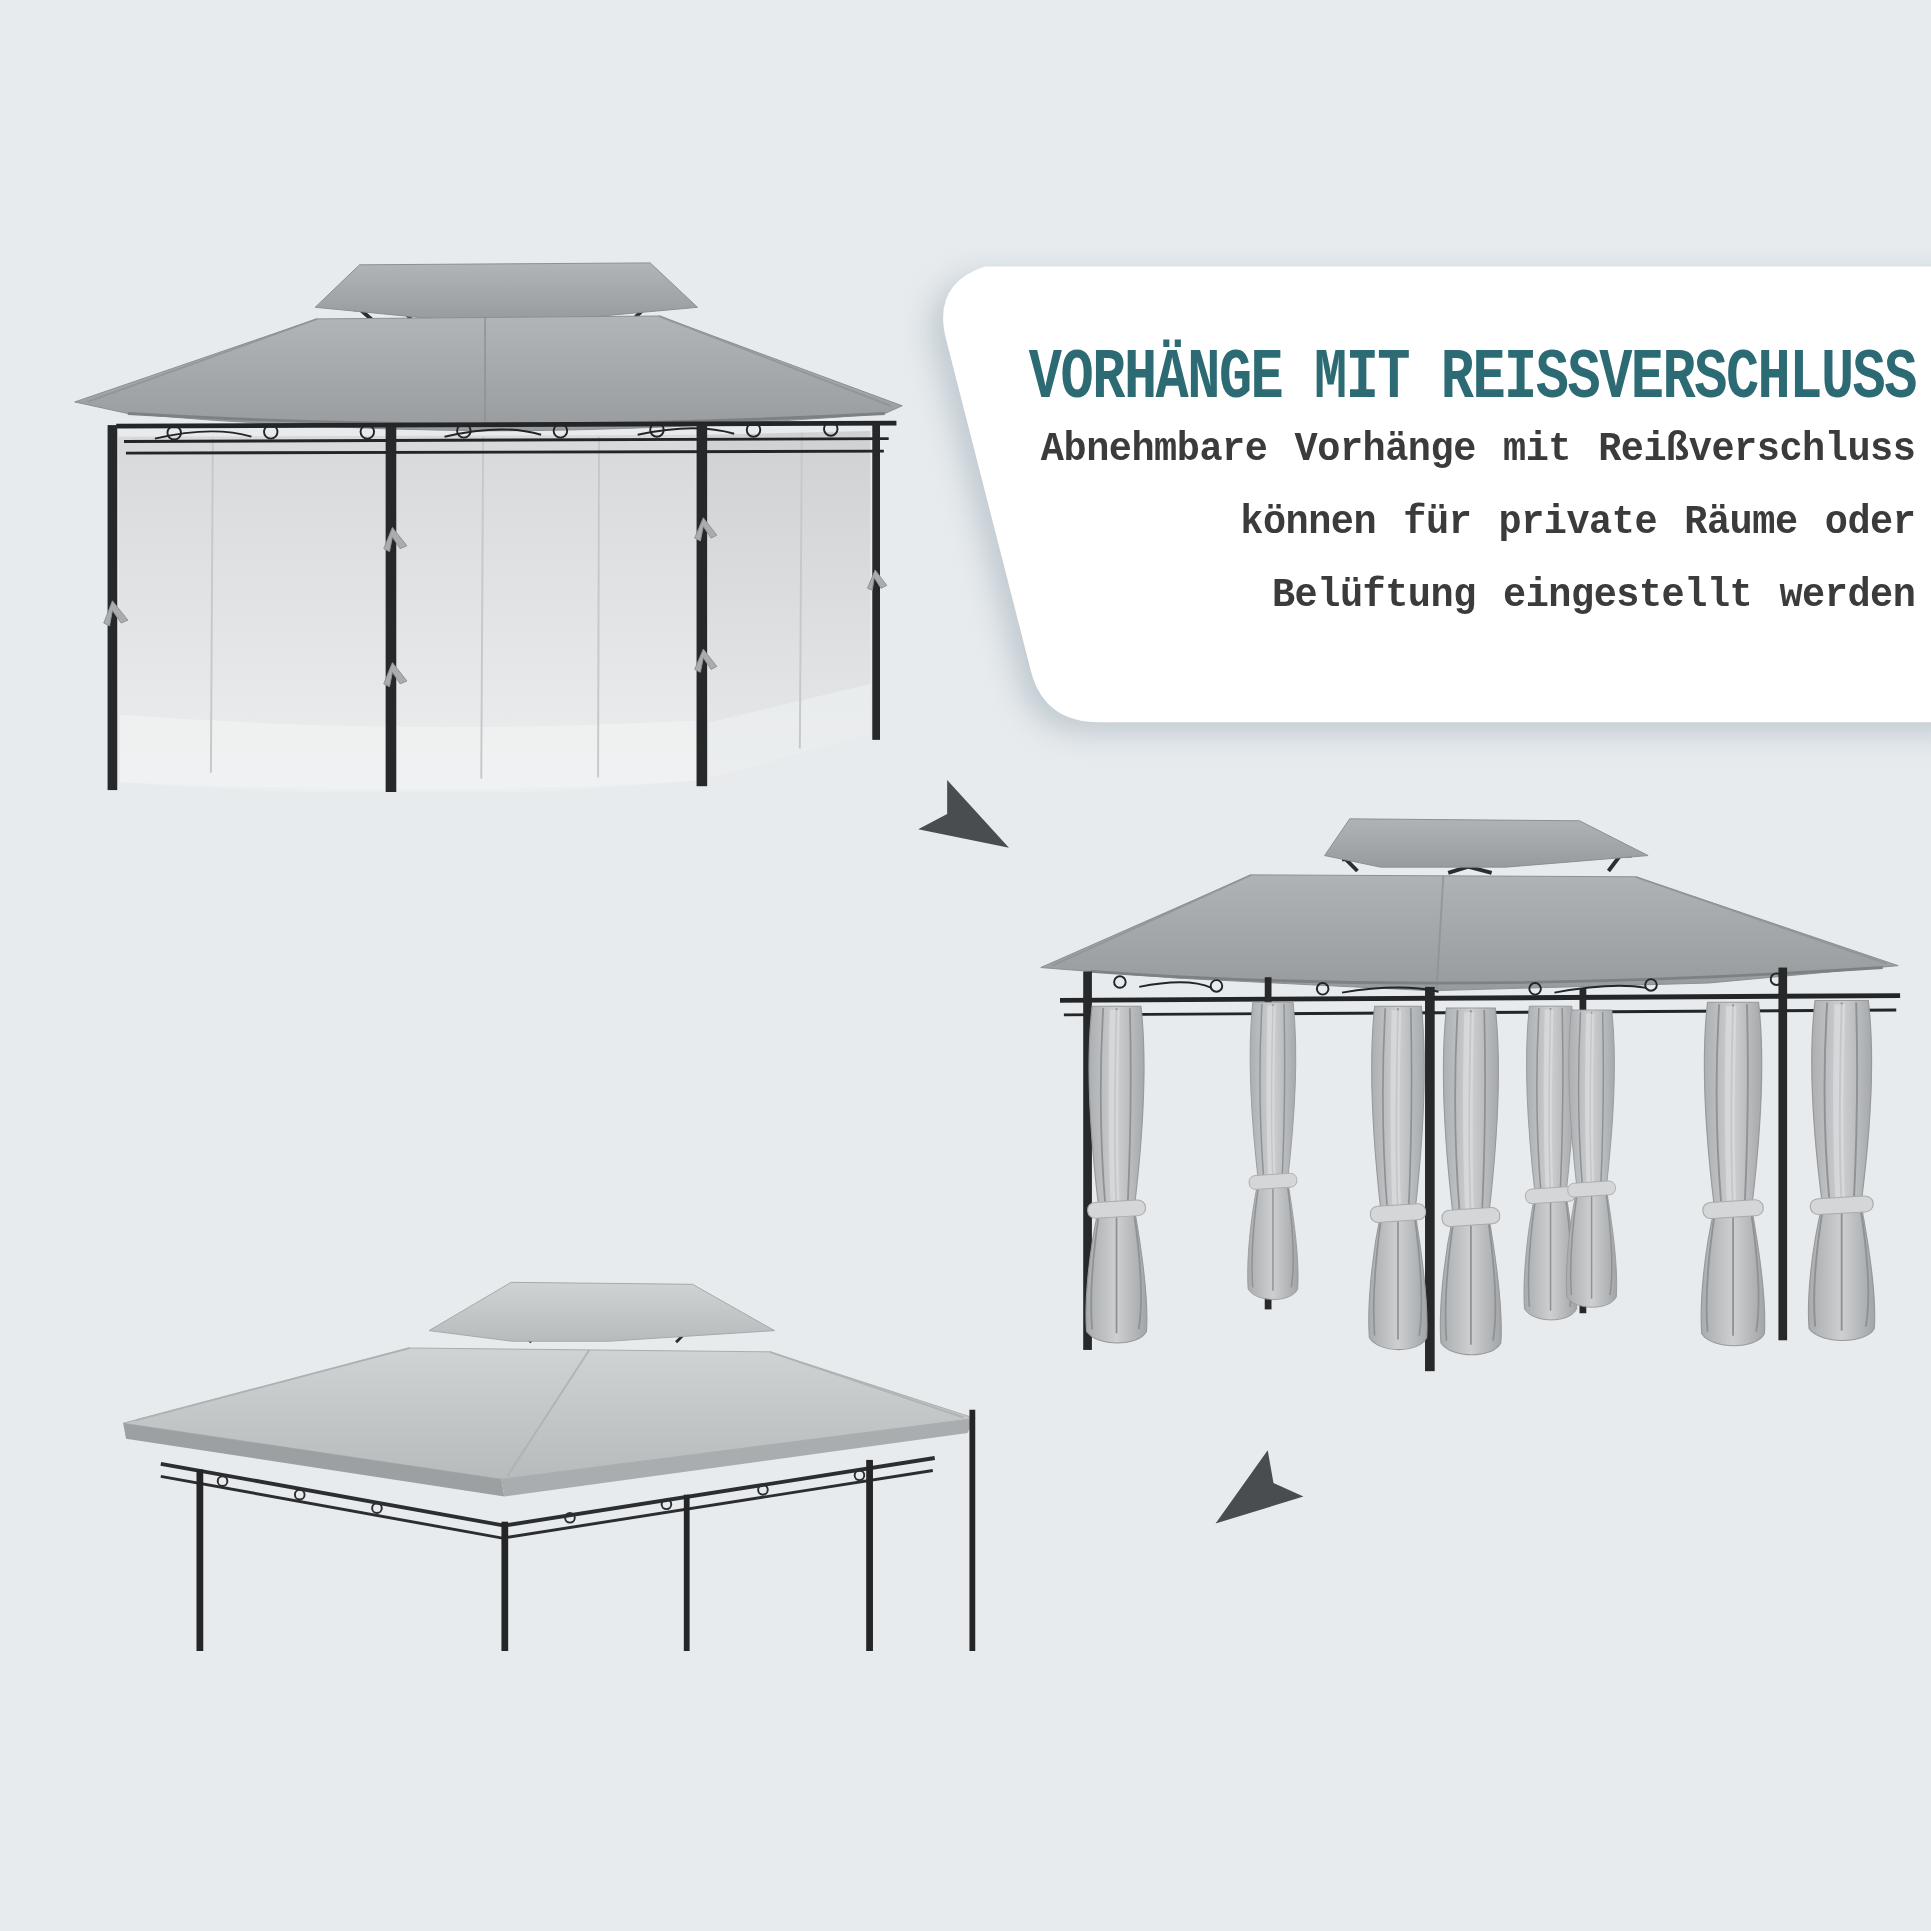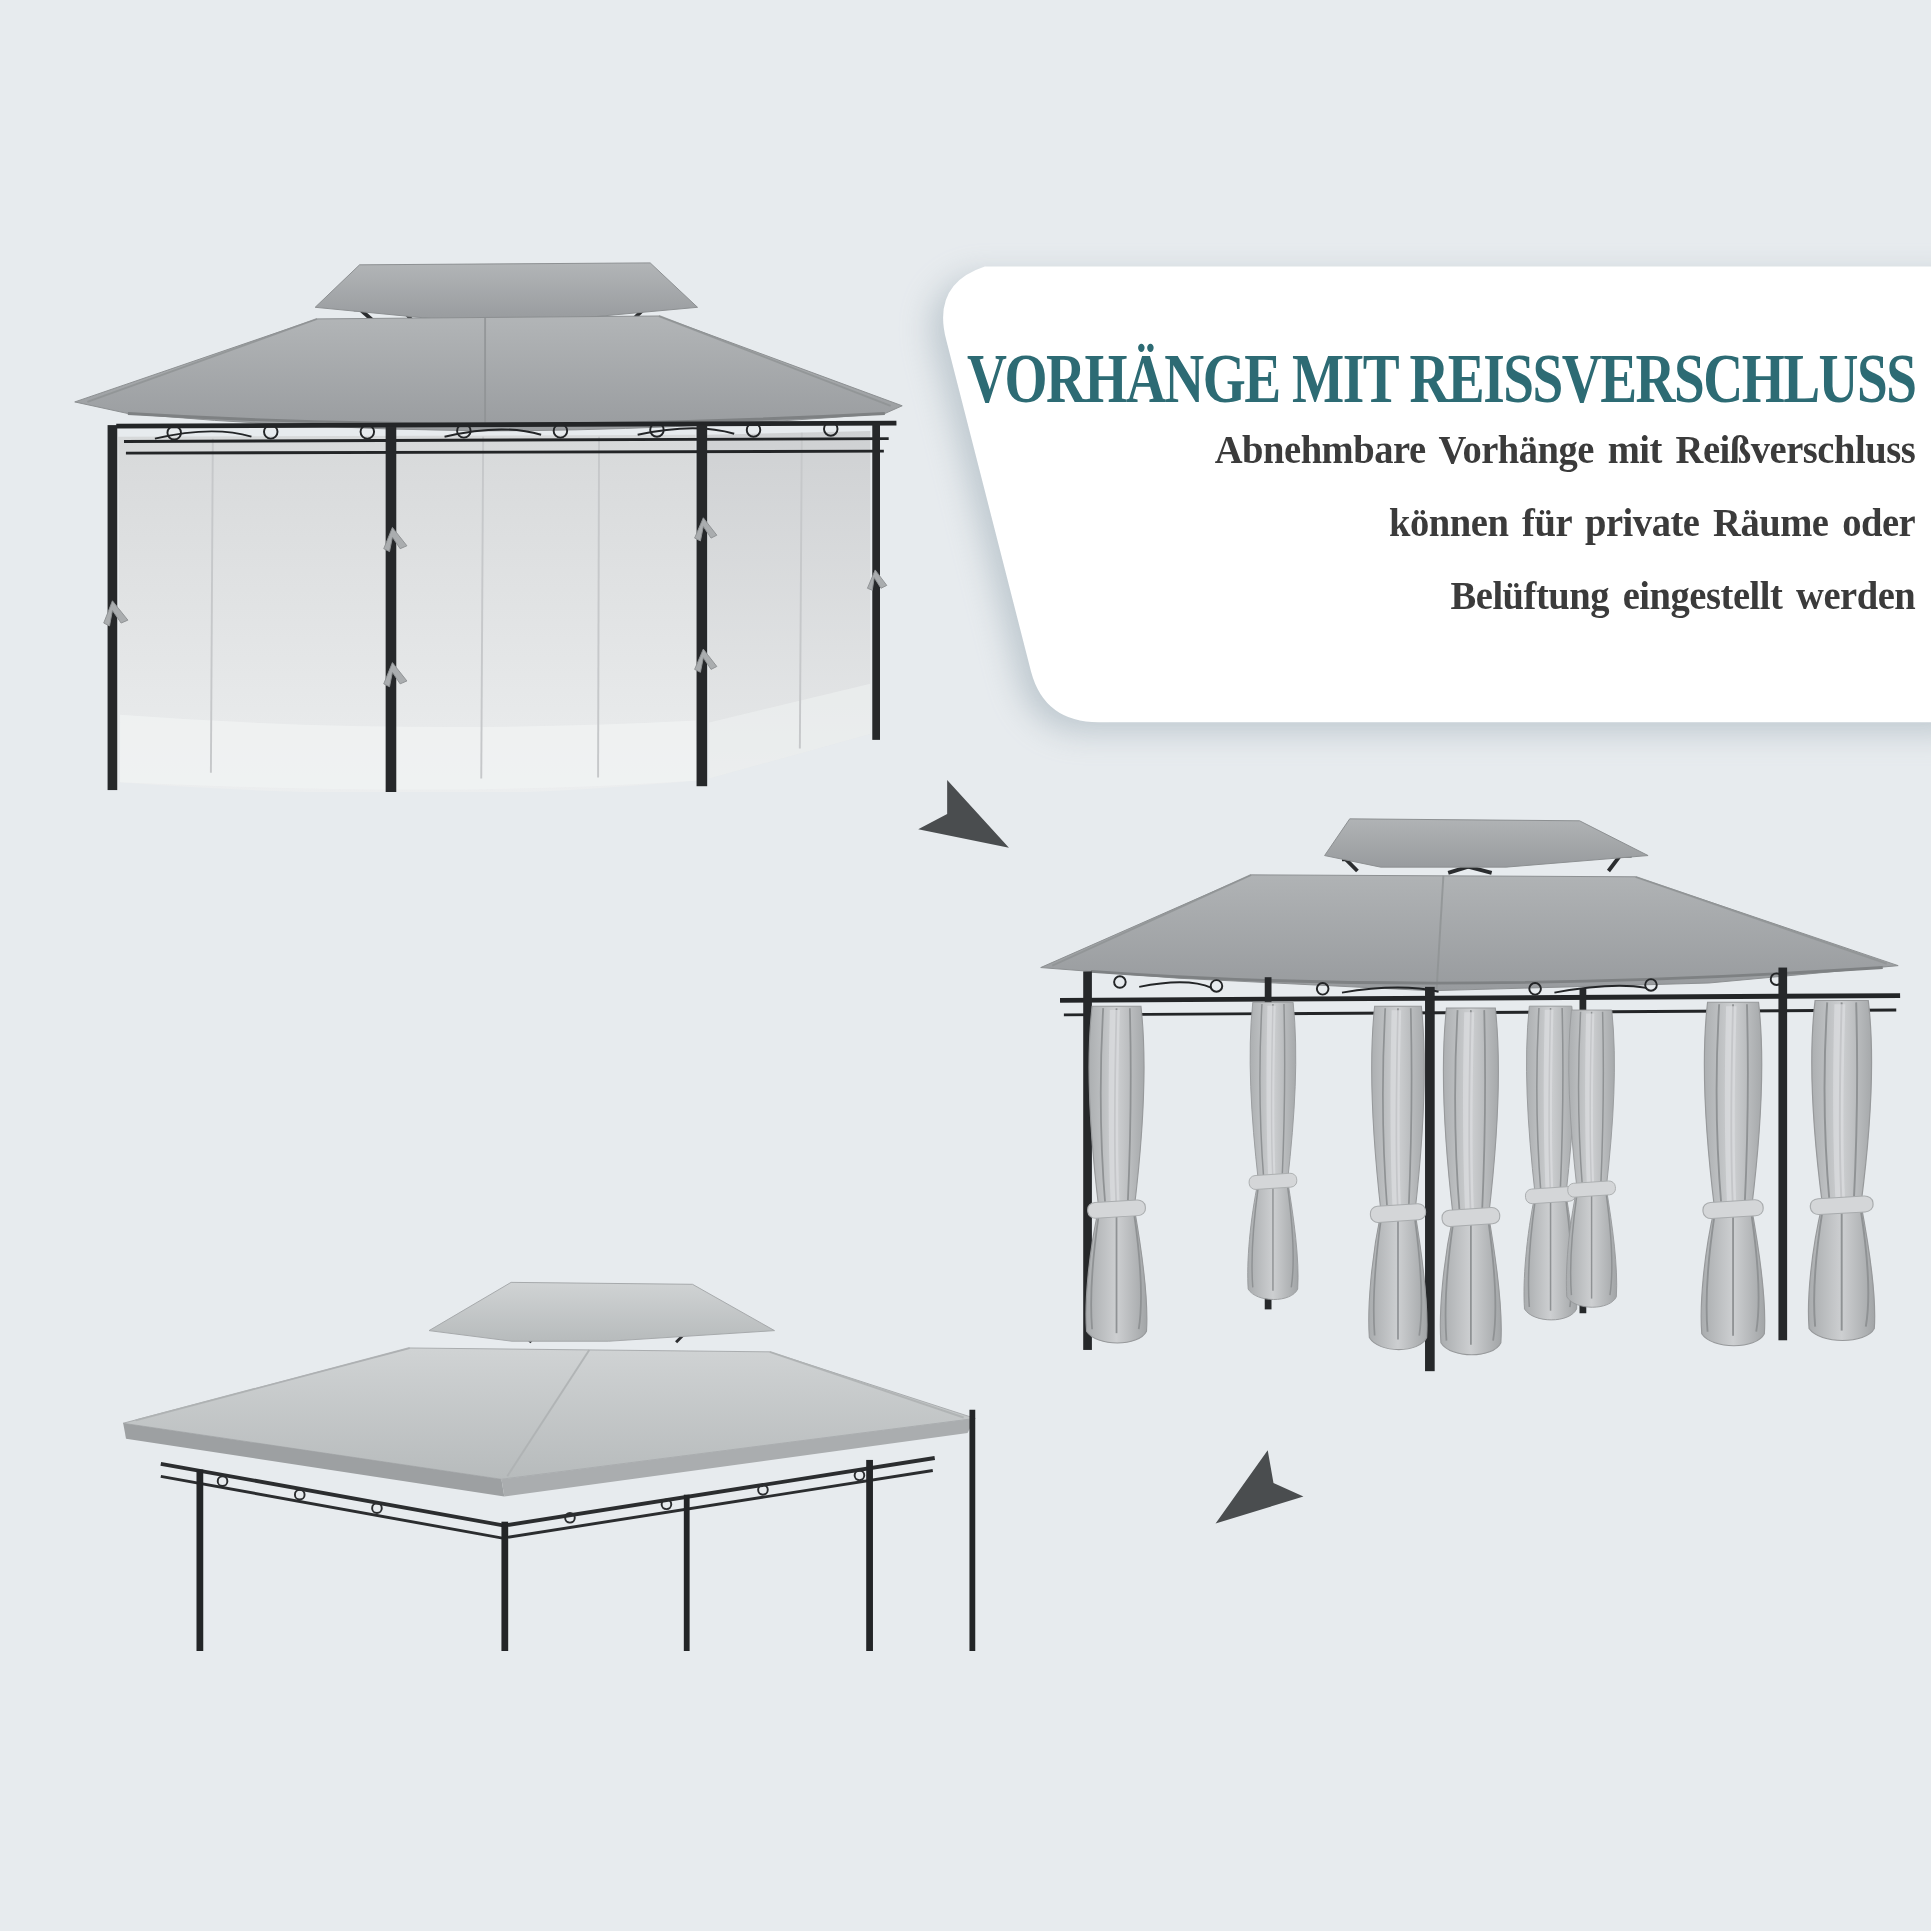--- a/index.html
+++ b/index.html
@@ -1,19 +1,19 @@
 <!DOCTYPE html>
 <html style="--page-bg: #e7ebee; --panel-bg: #f4f7f8; --card-bg: #ffffff; --heading: #2d6b74; --body-text: #3b3b3b; --arrow: #4a4d4f; --roof-gray: #a0a3a5; --roof-light: #c8cbcd; --curtain-light: #e0e2e4; --curtain-mid: #b7babc; --frame-black: #26282a;"><head>
 <meta charset="utf-8">
 <style>
   html,body{margin:0;padding:0;background:#e7ebee;}
   .canvas{
     position:relative;width:1931px;height:1651px;overflow:hidden;
     background:var(--page-bg,#e7ebee);
-    font-family:Liberation Serif, serif;
+    font-family:Liberation Mono, monospace;
   }
   svg{display:block;}
   .scene{position:absolute;left:0;top:0;}
   .card-shadow{filter:drop-shadow(-12px 10px 16px rgba(130,150,162,.40));}
   .headline{
     position:absolute;right:15.4px;top:292px;
     font-size:70px;font-weight:bold;letter-spacing:-1.9px;white-space:nowrap;
     color:var(--heading,#2d6b74);
     transform:scaleX(.79);transform-origin:right center;
   }

